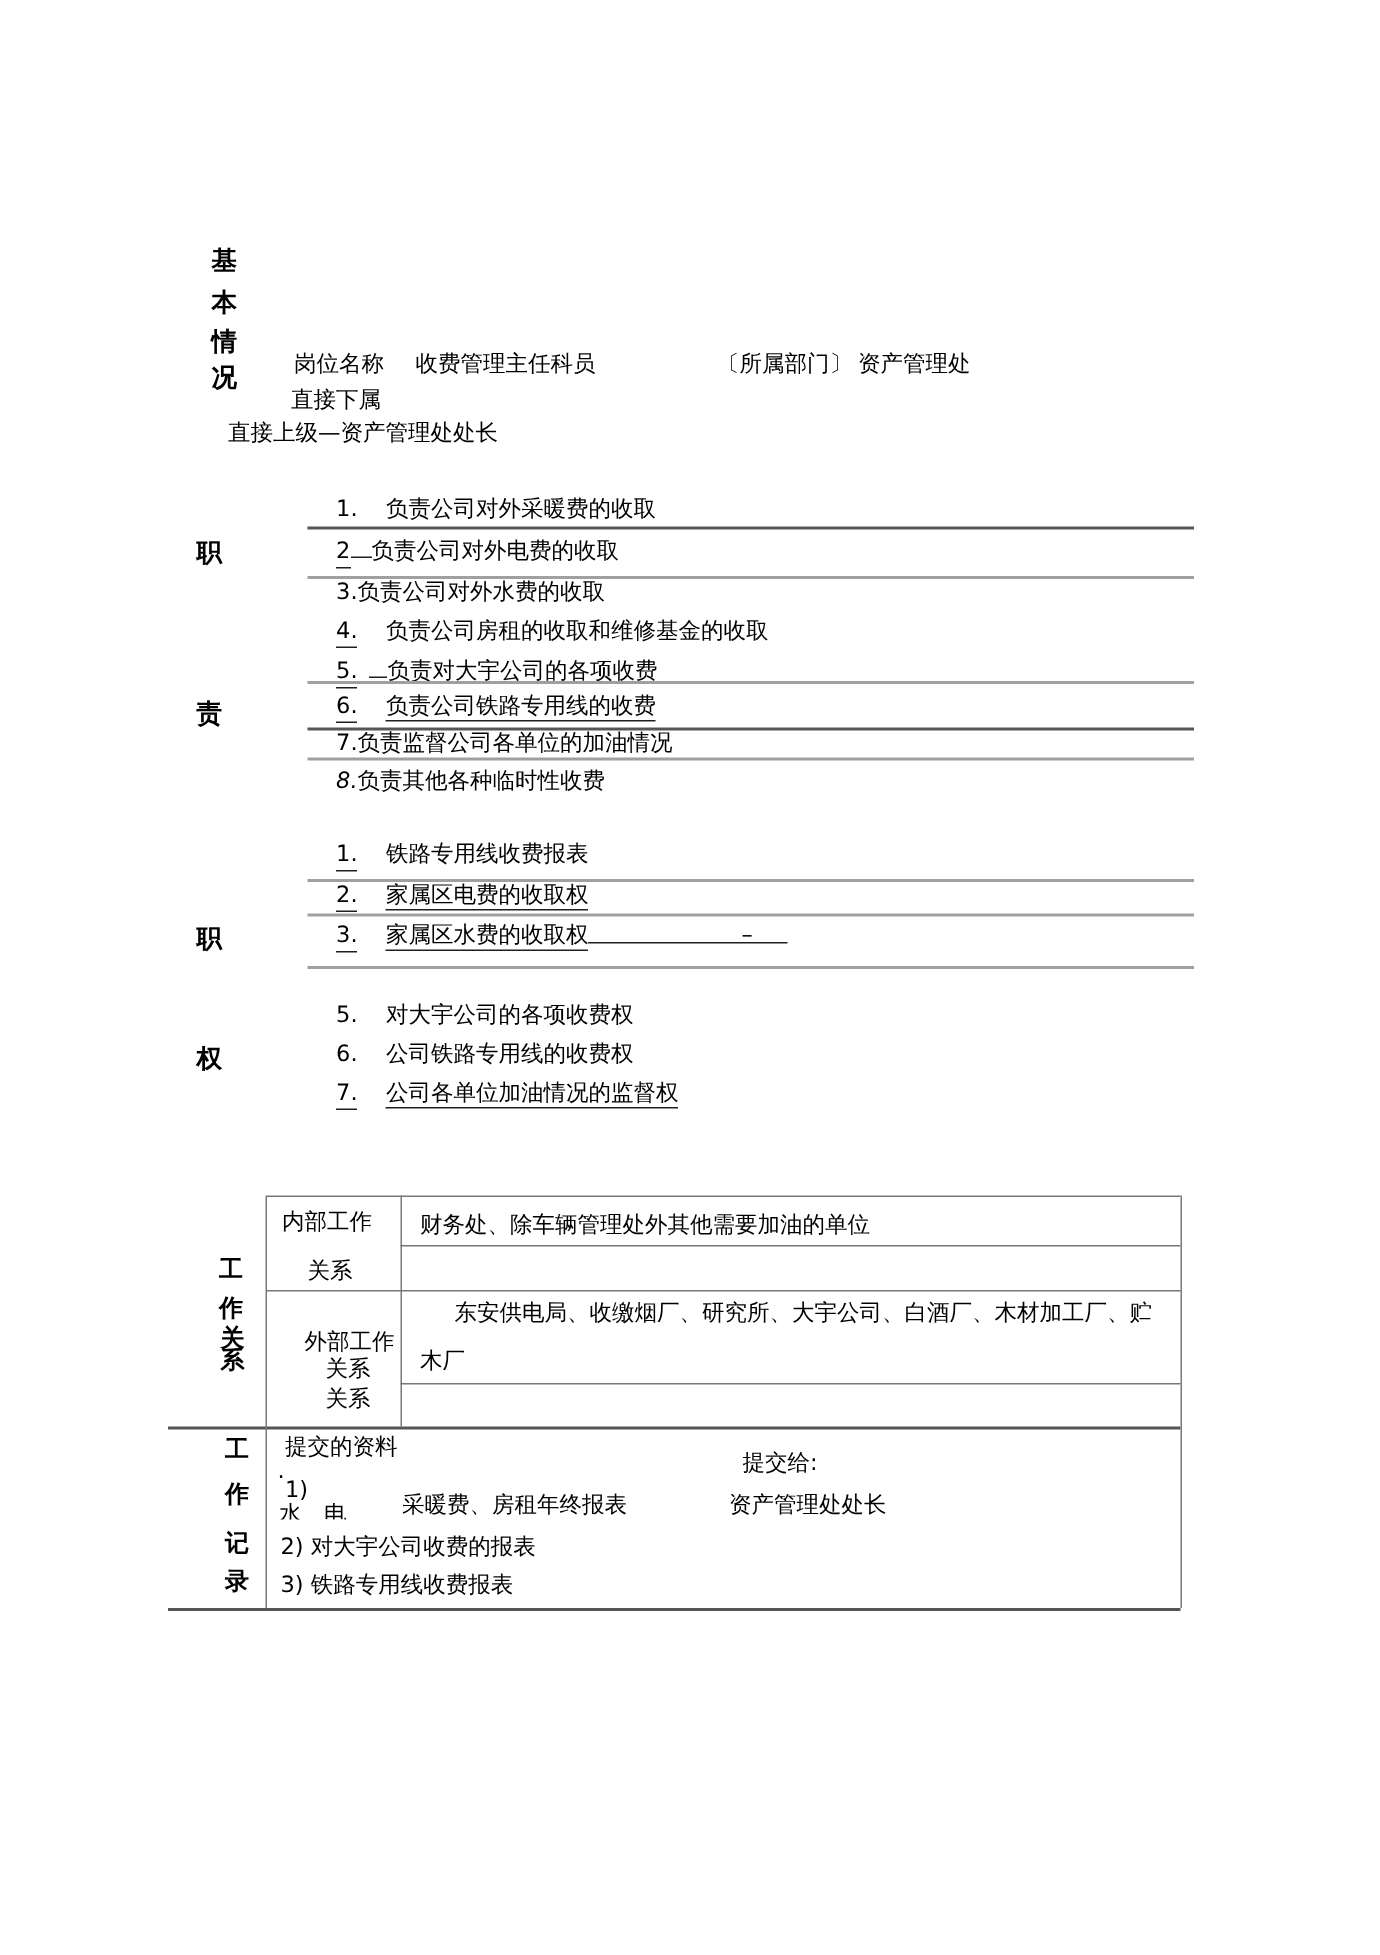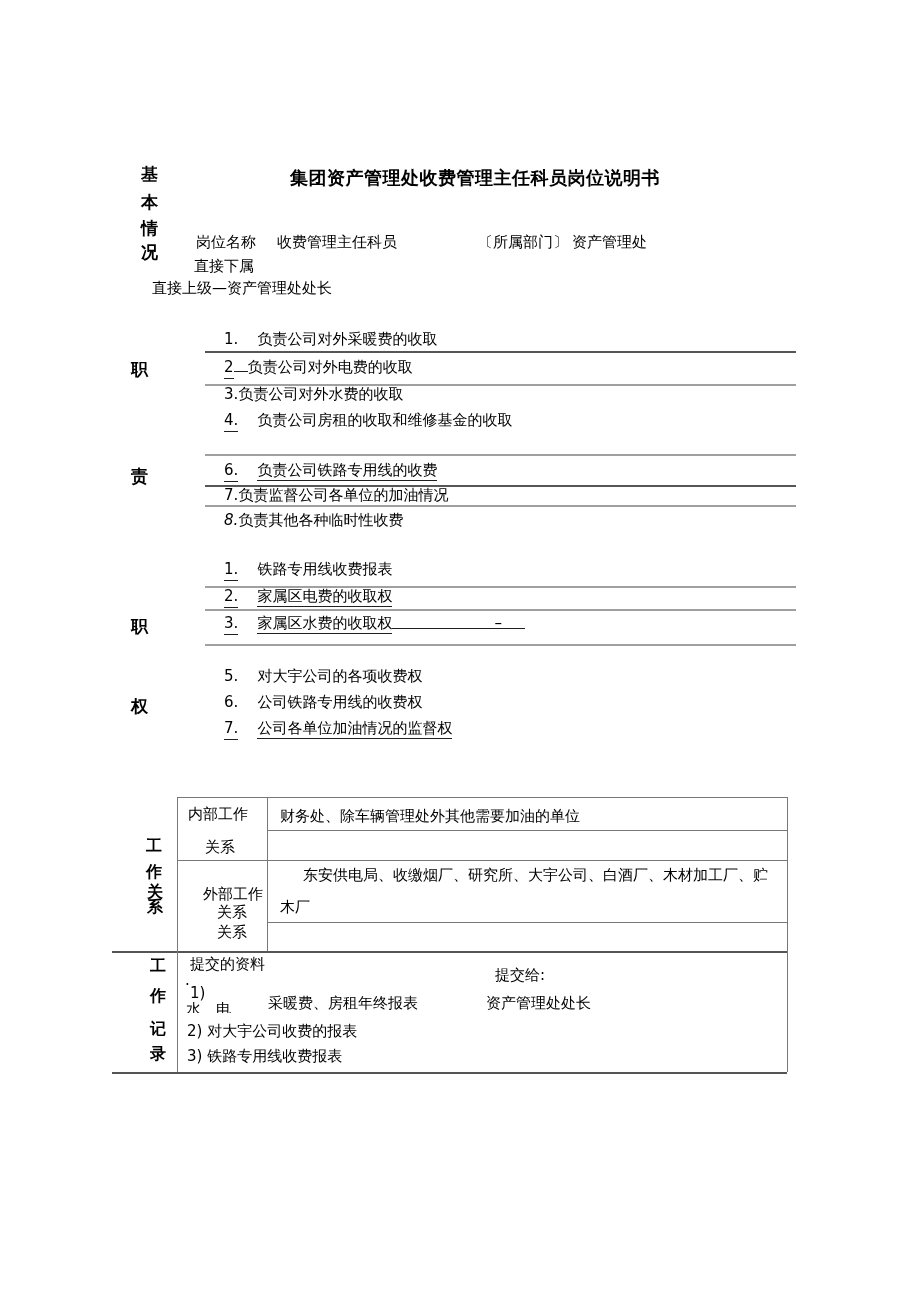--- a/index.html
+++ b/index.html
@@ -28,21 +28,20 @@
 </head>
 <body>
 
 <div class="page">
 
   <div class="abs vchar" style="left:141px;top:166px">基</div>
   <div class="abs vchar" style="left:141px;top:194px">本</div>
   <div class="abs vchar" style="left:141px;top:220px">情</div>
   <div class="abs vchar" style="left:141px;top:244px">况</div>
 
-  <div class="abs title" style="left:290px;top:166px">集团资产管理处收费管理主任科员岗位说明书</div>
 
   <div class="abs t" style="left:196px;top:233px">岗位名称</div>
   <div class="abs t" style="left:277px;top:233px">收费管理主任科员</div>
   <div class="abs t" style="left:478px;top:233px">〔所属部门〕</div>
   <div class="abs t" style="left:572px;top:233px">资产管理处</div>
   <div class="abs t" style="left:194px;top:257px">直接下属</div>
   <div class="abs t" style="left:152px;top:279px">直接上级—资产管理处处长</div>
 
   <div class="abs vchar" style="left:131px;top:361px">职</div>
   <div class="abs vchar" style="left:131px;top:468px">责</div>
@@ -53,20 +52,23 @@
   <div class="abs t" style="left:205px;top:338px">
     <span class="num u">2</span><span class="uspace" style="width:14px"></span><span>负责公司对外电费的收取</span>
   </div>
   <div class="hr hr-dark" style="left:205px;top:351px;width:591px"></div>
   <div class="abs t" style="left:205px;top:366px">
     <span class="num">3.</span><span>负责公司对外水费的收取</span>
   </div>
   <div class="hr" style="left:205px;top:384px;width:591px"></div>
   <div class="abs t" style="left:205px;top:392px">
     <span class="num u">4.</span><span class="gap"></span><span>负责公司房租的收取和维修基金的收取</span>
+  </div>
+  <div class="abs t" style="left:205px;top:418px">
+    <span class="num u">5.</span><span class="gap-s"></span><span class="uspace" style="width:12px"></span><span>负责对大宇公司的各项收费</span>
   </div>
   <div class="abs t" style="left:205px;top:442px">
     <span class="num u">6.</span><span class="gap"></span><span class="u">负责公司铁路专用线的收费</span>
   </div>
   <div class="hr" style="left:205px;top:454px;width:591px"></div>
   <div class="abs t" style="left:205px;top:467px">
     <span class="num">7.</span><span>负责监督公司各单位的加油情况</span>
   </div>
   <div class="hr hr-dark" style="left:205px;top:485px;width:591px"></div>
   <div class="abs t" style="left:205px;top:492px">

